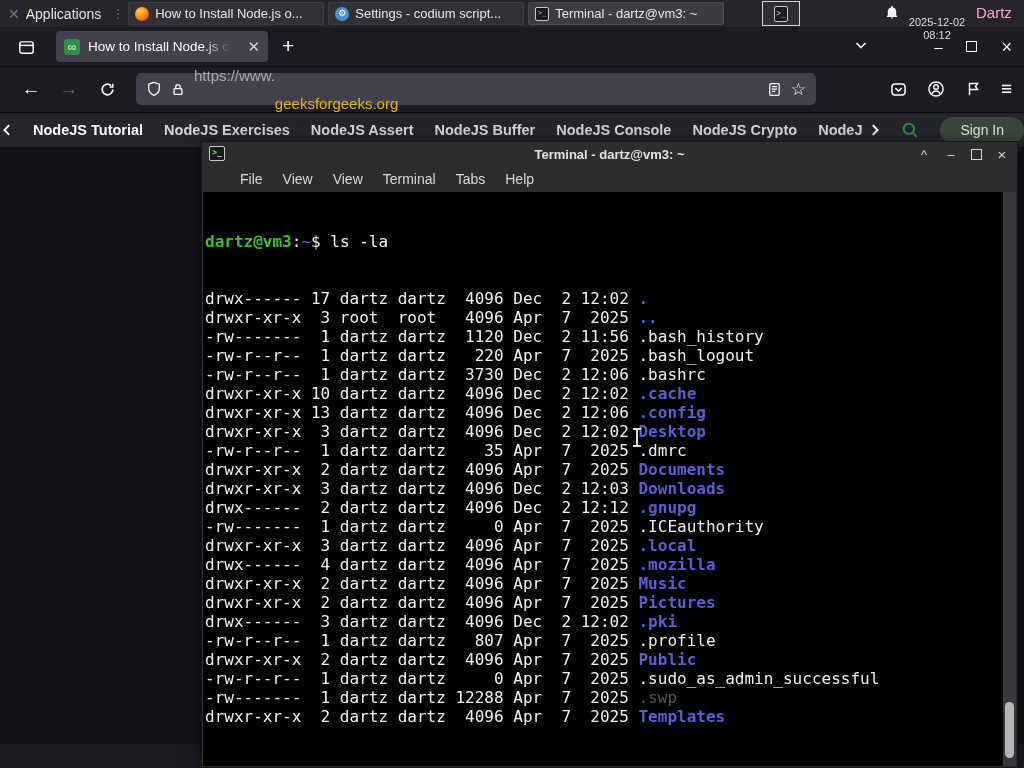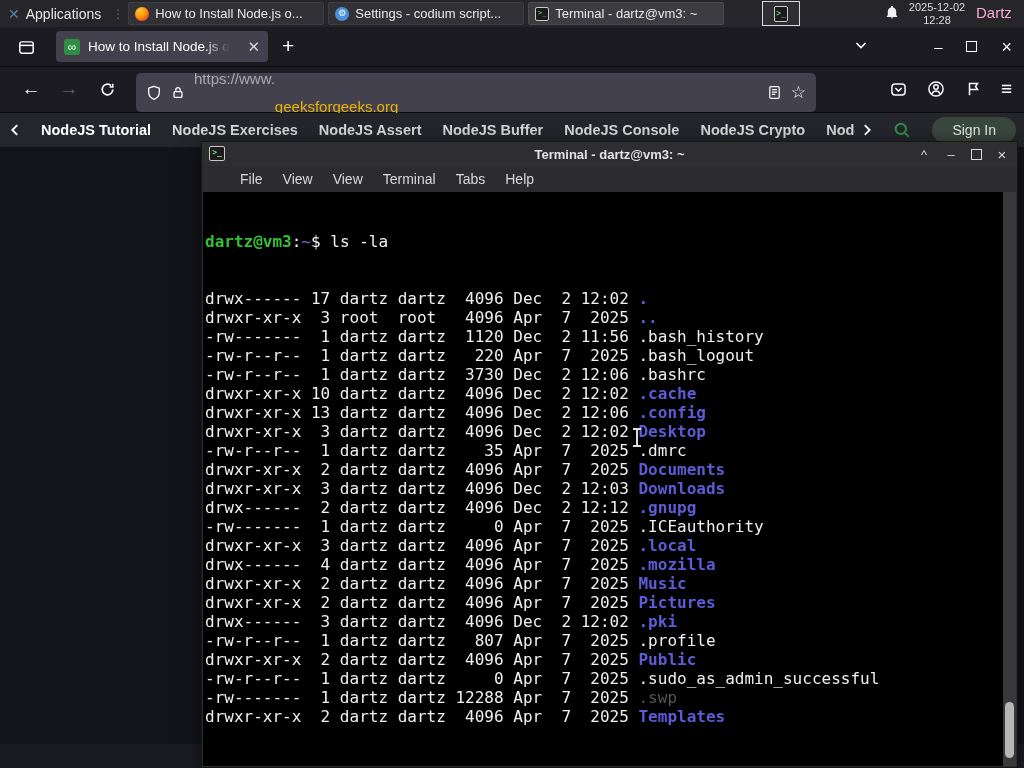--- a/index.html
+++ b/index.html
@@ -20,21 +20,21 @@
     background:radial-gradient(circle at 35% 30%,#ffcb42,#ff9500 45%,#e3443a 80%);}
   .icon-codium{width:14px;height:14px;border-radius:50%;flex:0 0 14px;background:#4b8fd4;
     display:flex;align-items:center;justify-content:center;color:#fff;font-size:9px;line-height:1;}
   .icon-term{width:14px;height:14px;flex:0 0 14px;background:#1b1b1d;border:1px solid #c9c9c9;
     border-radius:2px;box-sizing:border-box;color:#7ee07e;font-size:7px;line-height:11px;text-align:center;
     font-family:"DejaVu Sans Mono",monospace;}
   .tray-launcher{position:absolute;left:762px;top:1px;width:38px;height:25px;border:1px solid #d8d8d8;
     background:#2e2e33;display:flex;align-items:center;justify-content:center;box-sizing:border-box;}
   .tray-launcher .icon-term{width:18px;height:16px;font-size:8px;line-height:13px;}
   .bell{position:absolute;left:884px;top:5px;width:16px;height:16px;}
-  .clock{position:absolute;left:906px;top:1px;width:62px;text-align:center;font-size:11px;
+  .clock{position:absolute;left:906px;top:16px;width:62px;text-align:center;font-size:11px;
     line-height:12.5px;color:#dcdcdc;}
   .user-label{position:absolute;left:976px;top:4px;font-size:15px;color:#f9a8d4;}
 
   
   .browser{position:absolute;top:27px;left:0;width:1024px;height:741px;background:#1c1b22;}
   .tabbar{position:relative;height:39px;border-bottom:1px solid #0c0c0d;}
   .ffview{position:absolute;left:12px;top:6px;width:28px;height:28px;border-radius:4px;
     display:flex;align-items:center;justify-content:center;}
   .tab{position:absolute;left:56px;top:4px;width:212px;height:31px;background:#42414d;border-radius:4px;
     display:flex;align-items:center;padding:0 8px;gap:8px;box-sizing:border-box;}
@@ -46,31 +46,31 @@
   .tab-close{margin-left:auto;color:#d7d7db;font-size:15px;line-height:1;}
   .newtab{position:absolute;left:282px;top:7px;font-size:21px;color:#fbfbfe;}
   .alltabs{position:absolute;left:853px;top:10px;}
   .win-controls{position:absolute;right:12px;top:0;height:100%;display:flex;gap:24px;align-items:center;}
   .wc{color:#fbfbfe;font-size:15px;line-height:1;}
   .wc-max{width:9px;height:9px;border:1.6px solid #fbfbfe;display:inline-block;}
 
   .navbar{position:relative;height:45px;border-bottom:1px solid #0c0c0d;}
   .nav-btn{position:absolute;top:7px;width:30px;height:30px;display:flex;align-items:center;
     justify-content:center;font-size:19px;color:#fbfbfe;border-radius:4px;}
-  .urlbar{position:absolute;left:136px;top:6px;width:680px;height:39px;background:#42414d;border-radius:5px;
+  .urlbar{position:absolute;left:136px;top:6px;width:680px;height:32px;background:#42414d;border-radius:5px;
     display:flex;align-items:center;padding:0 10px;gap:9px;box-sizing:border-box;}
   .url-text{display:flex;white-space:nowrap;overflow:hidden;font-size:15px;flex:1;}
   .url-dim{color:#a9a9b1;}
   .url-domain{color:#eab308;margin-top:28px;}
   .nav-right{position:absolute;right:12px;top:7px;height:30px;display:flex;gap:20px;align-items:center;}
   .hamburger{font-size:19px;color:#fbfbfe;}
   .star{font-size:17px;color:#fbfbfe;line-height:1;}
 
   .siteheader{position:relative;height:34px;background:#24262c;border-bottom:1px solid #0c0c0d;
-    display:flex;align-items:center;padding:0 8px;gap:19px;color:#d8d8d8;font-size:14.5px;}
+    display:flex;align-items:center;padding:0 0;gap:19px;color:#d8d8d8;font-size:14.5px;}
   .nav-link{white-space:nowrap;font-weight:bold;}
   .nav-link.current{color:#ffffff;font-weight:bold;}
   .gfg-signin{margin-left:2px;background:#3a473f;color:#e3e9e5;border-radius:15px;padding:5px 20px;
     font-size:14px;}
   .content{position:absolute;top:120px;left:0;right:0;bottom:0;background:#131419;}
   .content-footer{position:absolute;bottom:0;left:0;right:0;height:24px;background:#1b1c22;}
 
   
   .terminal{position:absolute;left:201px;top:141px;width:817px;height:627px;background:#2c2c2e;
     border:1px solid #161616;box-sizing:border-box;box-shadow:0 3px 18px rgba(0,0,0,.55);z-index:30;}
@@ -130,21 +130,21 @@
       <span class="icon-term">&gt;_</span>
     </div>
     <span class="bell">
       <svg width="16" height="16" viewBox="0 0 16 16">
           <path d="M8 1c-.6 0-1 .4-1 1v.6C5 3.1 3.8 4.7 3.8 6.6v3.5L2.5 11.9h11L12.2 10.1V6.6C12.2 4.7 11 3.1 9 2.6V2c0-.6-.4-1-1-1z" fill="#f2f2f2"></path>
           <path d="M6.6 12.6a1.5 1.5 0 0 0 2.8 0z" fill="#f2f2f2"></path>
         </svg>
     </span>
     <div class="clock">
       <div>2025-12-02</div>
-      <div>12:28</div>
+      <div>08:12</div>
     </div>
     <span class="user-label">Dartz</span>
   </div>
 
   <div class="browser">
 
     <div class="tabbar">
       <span class="ffview">
         <svg width="17" height="17" viewBox="0 0 16 16" fill="none" stroke="#fbfbfe" stroke-width="1.4">
             <rect x="1.7" y="2.7" width="12.6" height="10.6" rx="2"></rect>

